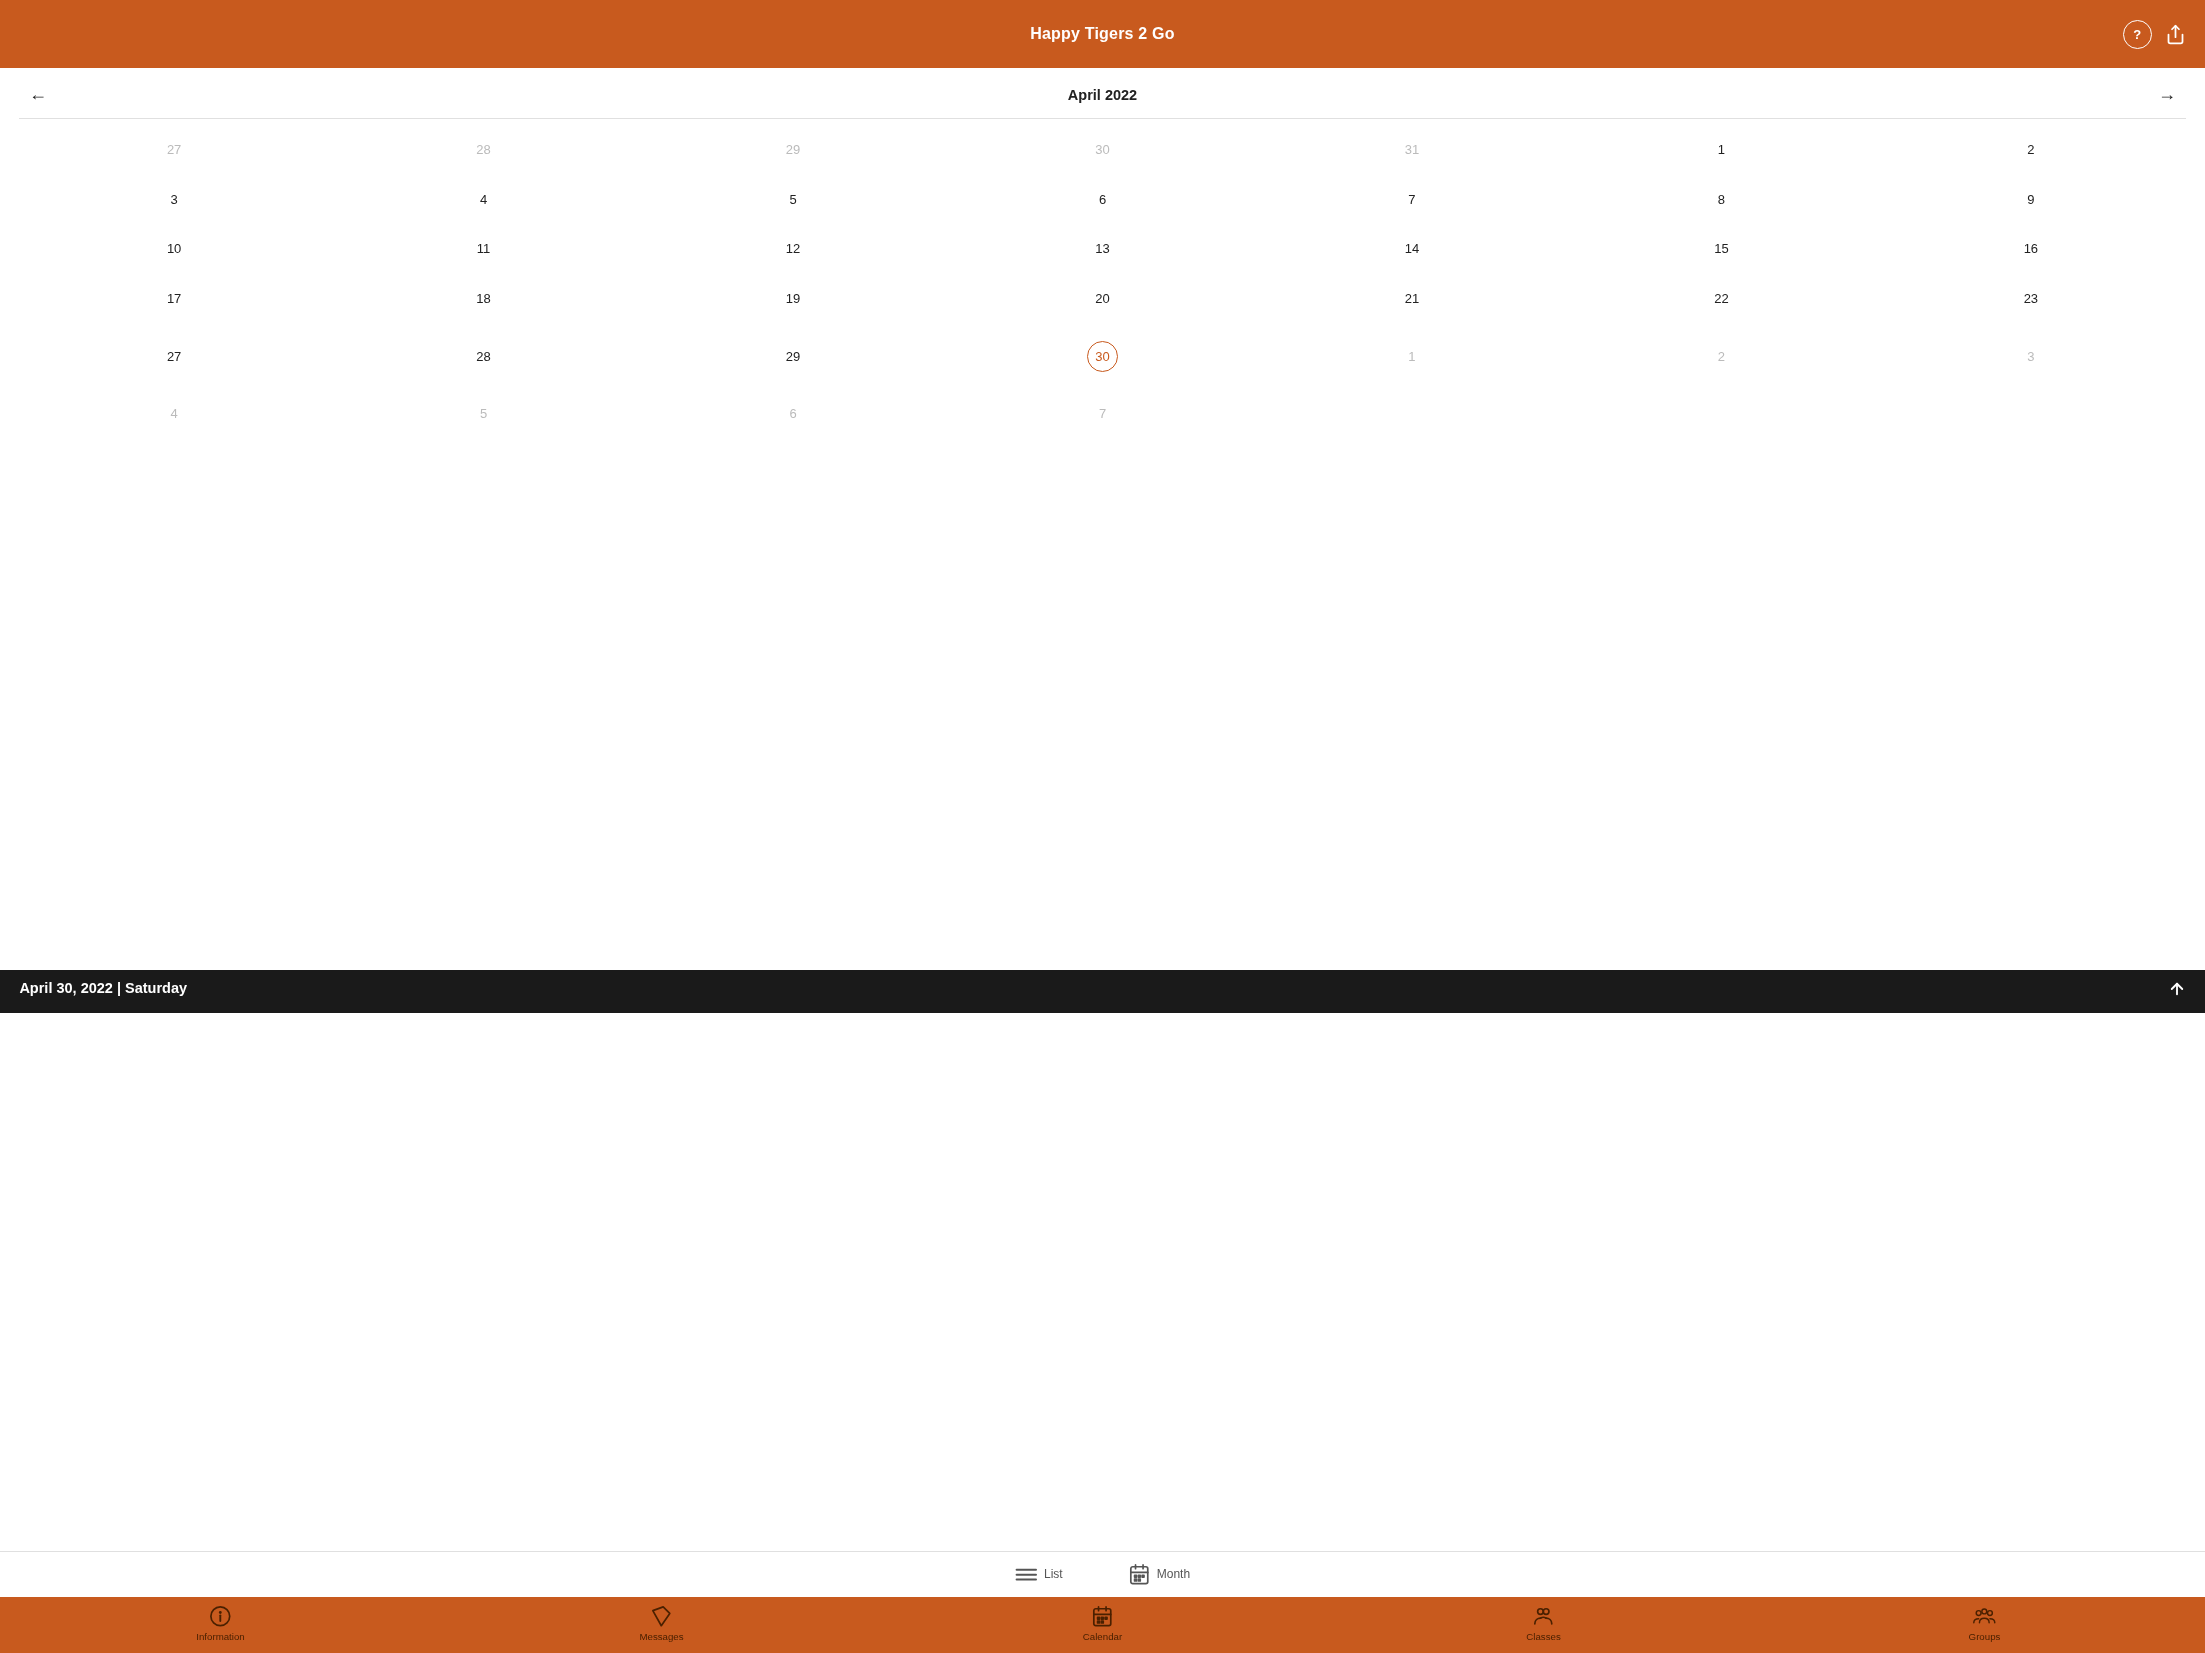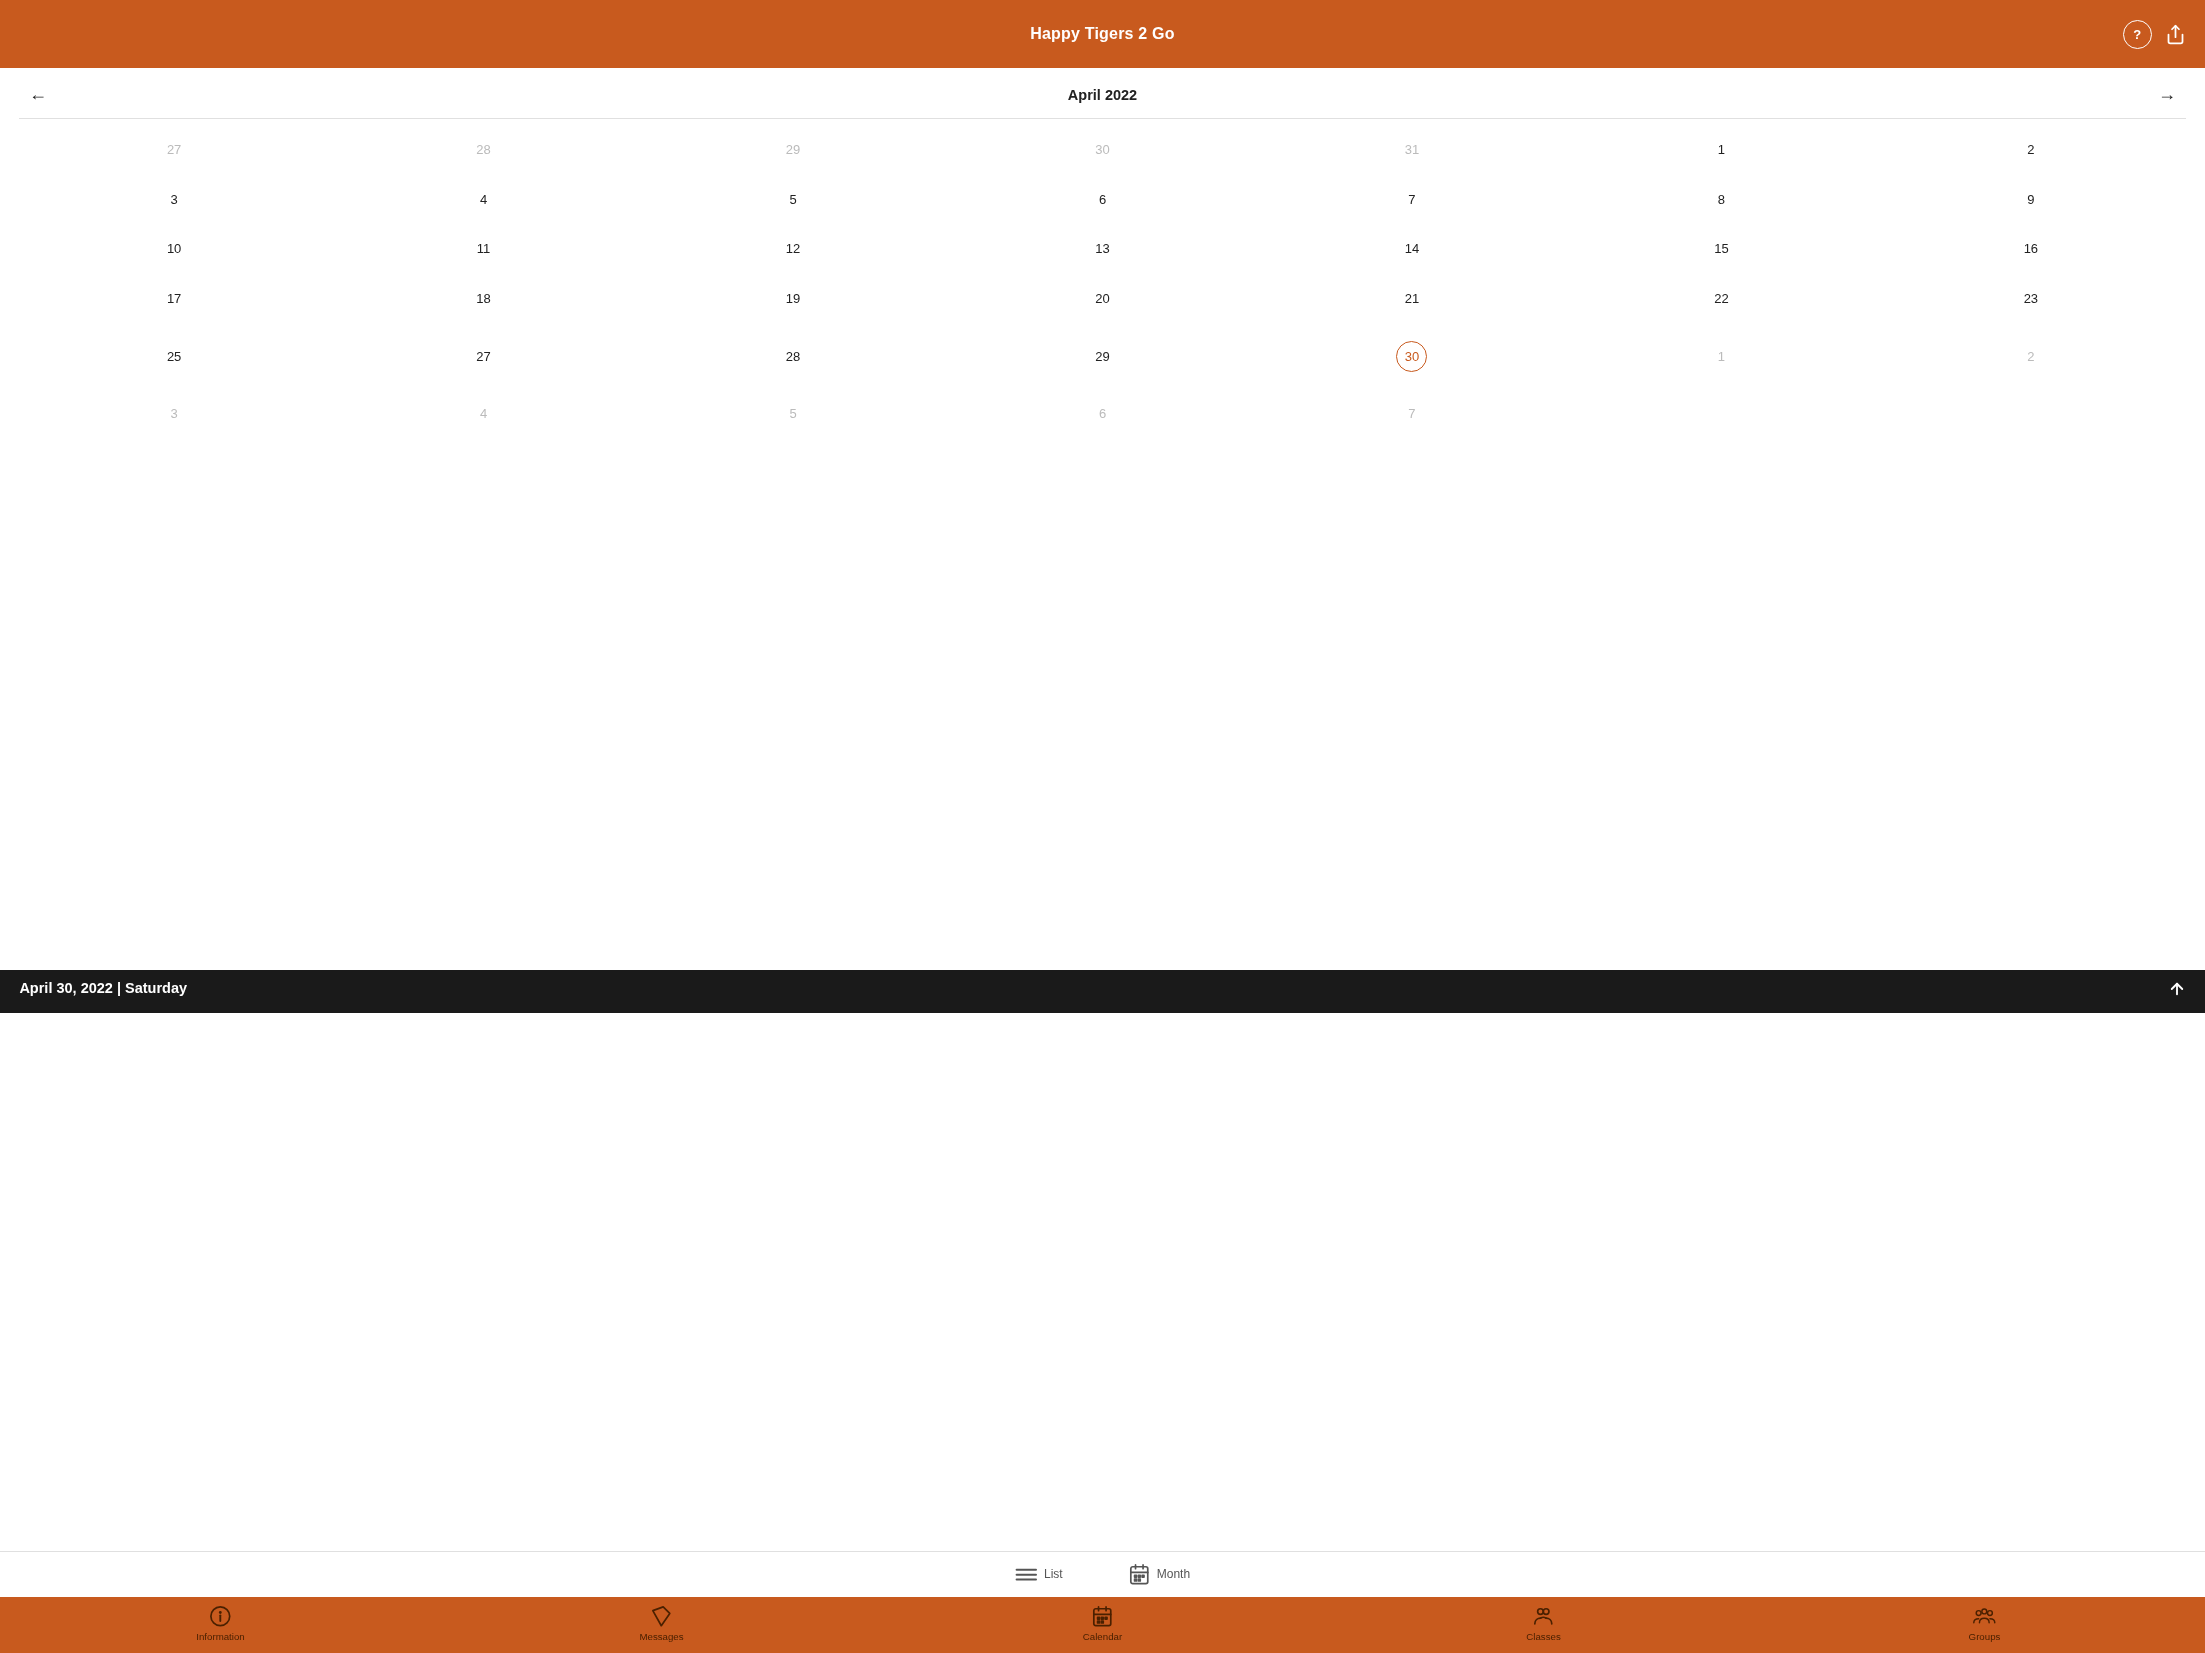--- a/index.html
+++ b/index.html
@@ -286,21 +286,20 @@
       <div class="calendar-cell">14</div>
       <div class="calendar-cell">15</div>
       <div class="calendar-cell">16</div>
       <div class="calendar-cell">17</div>
       <div class="calendar-cell">18</div>
       <div class="calendar-cell">19</div>
       <div class="calendar-cell">20</div>
       <div class="calendar-cell">21</div>
       <div class="calendar-cell">22</div>
       <div class="calendar-cell">23</div>
-      <div class="calendar-cell">25</div>
       <div class="calendar-cell">27</div>
       <div class="calendar-cell">28</div>
       <div class="calendar-cell">29</div>
       <div class="calendar-cell selected">
         <span class="day-number">30</span>
       </div>
       <div class="calendar-cell outside-month">1</div>
       <div class="calendar-cell outside-month">2</div>
       <div class="calendar-cell outside-month">3</div>
       <div class="calendar-cell outside-month">4</div>

